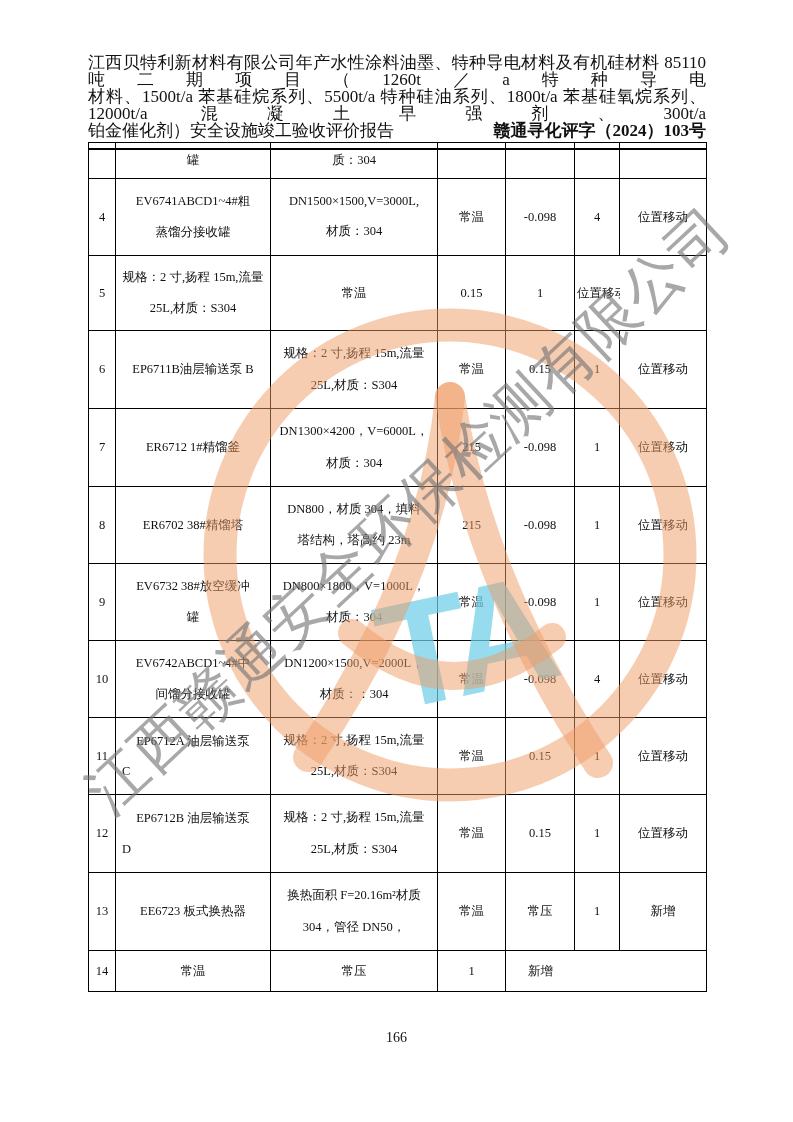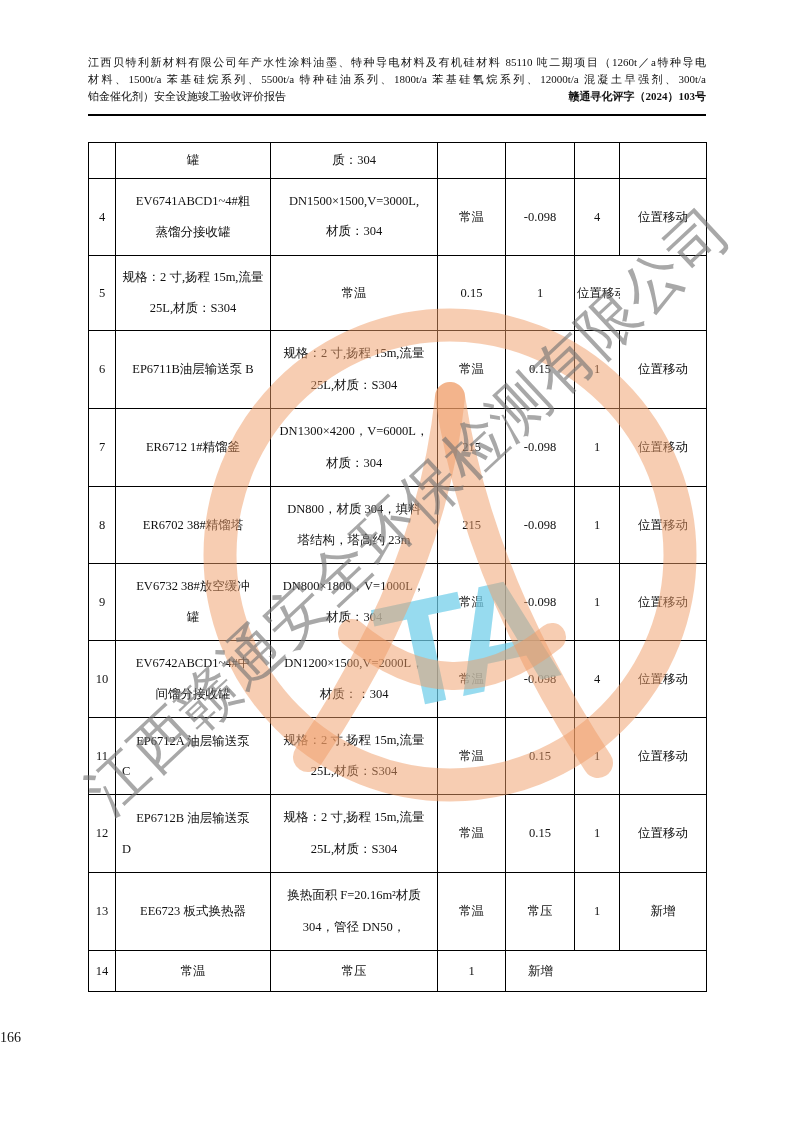--- a/index.html
+++ b/index.html
@@ -7,21 +7,21 @@
     position:relative;
     width:793px;height:1122px;
     background:#ffffff;
     overflow:hidden;
     font-family:"Liberation Serif","DejaVu Serif",serif;
     color:#111;
   }
   
   .header{
     position:absolute;left:88px;top:54px;width:618px;
-    font-size:11px;line-height:17px;
+    font-size:17px;line-height:17px;
     border-bottom:2px solid #000;
     padding-bottom:9px;
   }
   .hline{text-align:justify;text-align-last:justify;}
   .hline3{display:flex;justify-content:space-between;}
   .docnum{font-weight:bold;white-space:nowrap;}
   
   .eq-table{
     position:absolute;left:88px;top:142px;width:617px;
     border:1px solid #000;
@@ -64,21 +64,21 @@
     font-size:60px;line-height:60px;white-space:nowrap;
     letter-spacing:1px;
     color:rgba(115,115,115,0.62);
     transform:rotate(-43deg);
     transform-origin:0 50%;
     font-family:"Liberation Serif","DejaVu Serif",serif;
   }
   
   .pagenum{
     position:absolute;left:0;top:1030px;width:793px;
-    text-align:left;font-size:14px;
+    text-align:center;font-size:14px;
   }
 </style>
 </head>
 <body>
 
 <div class="page">
 
   <div class="header">
     <div class="hline">江西贝特利新材料有限公司年产水性涂料油墨、特种导电材料及有机硅材料 85110 吨二期项目（1260t／a特种导电</div>
     <div class="hline">材料、1500t/a 苯基硅烷系列、5500t/a 特种硅油系列、1800t/a 苯基硅氧烷系列、12000t/a 混凝土早强剂、300t/a</div>

